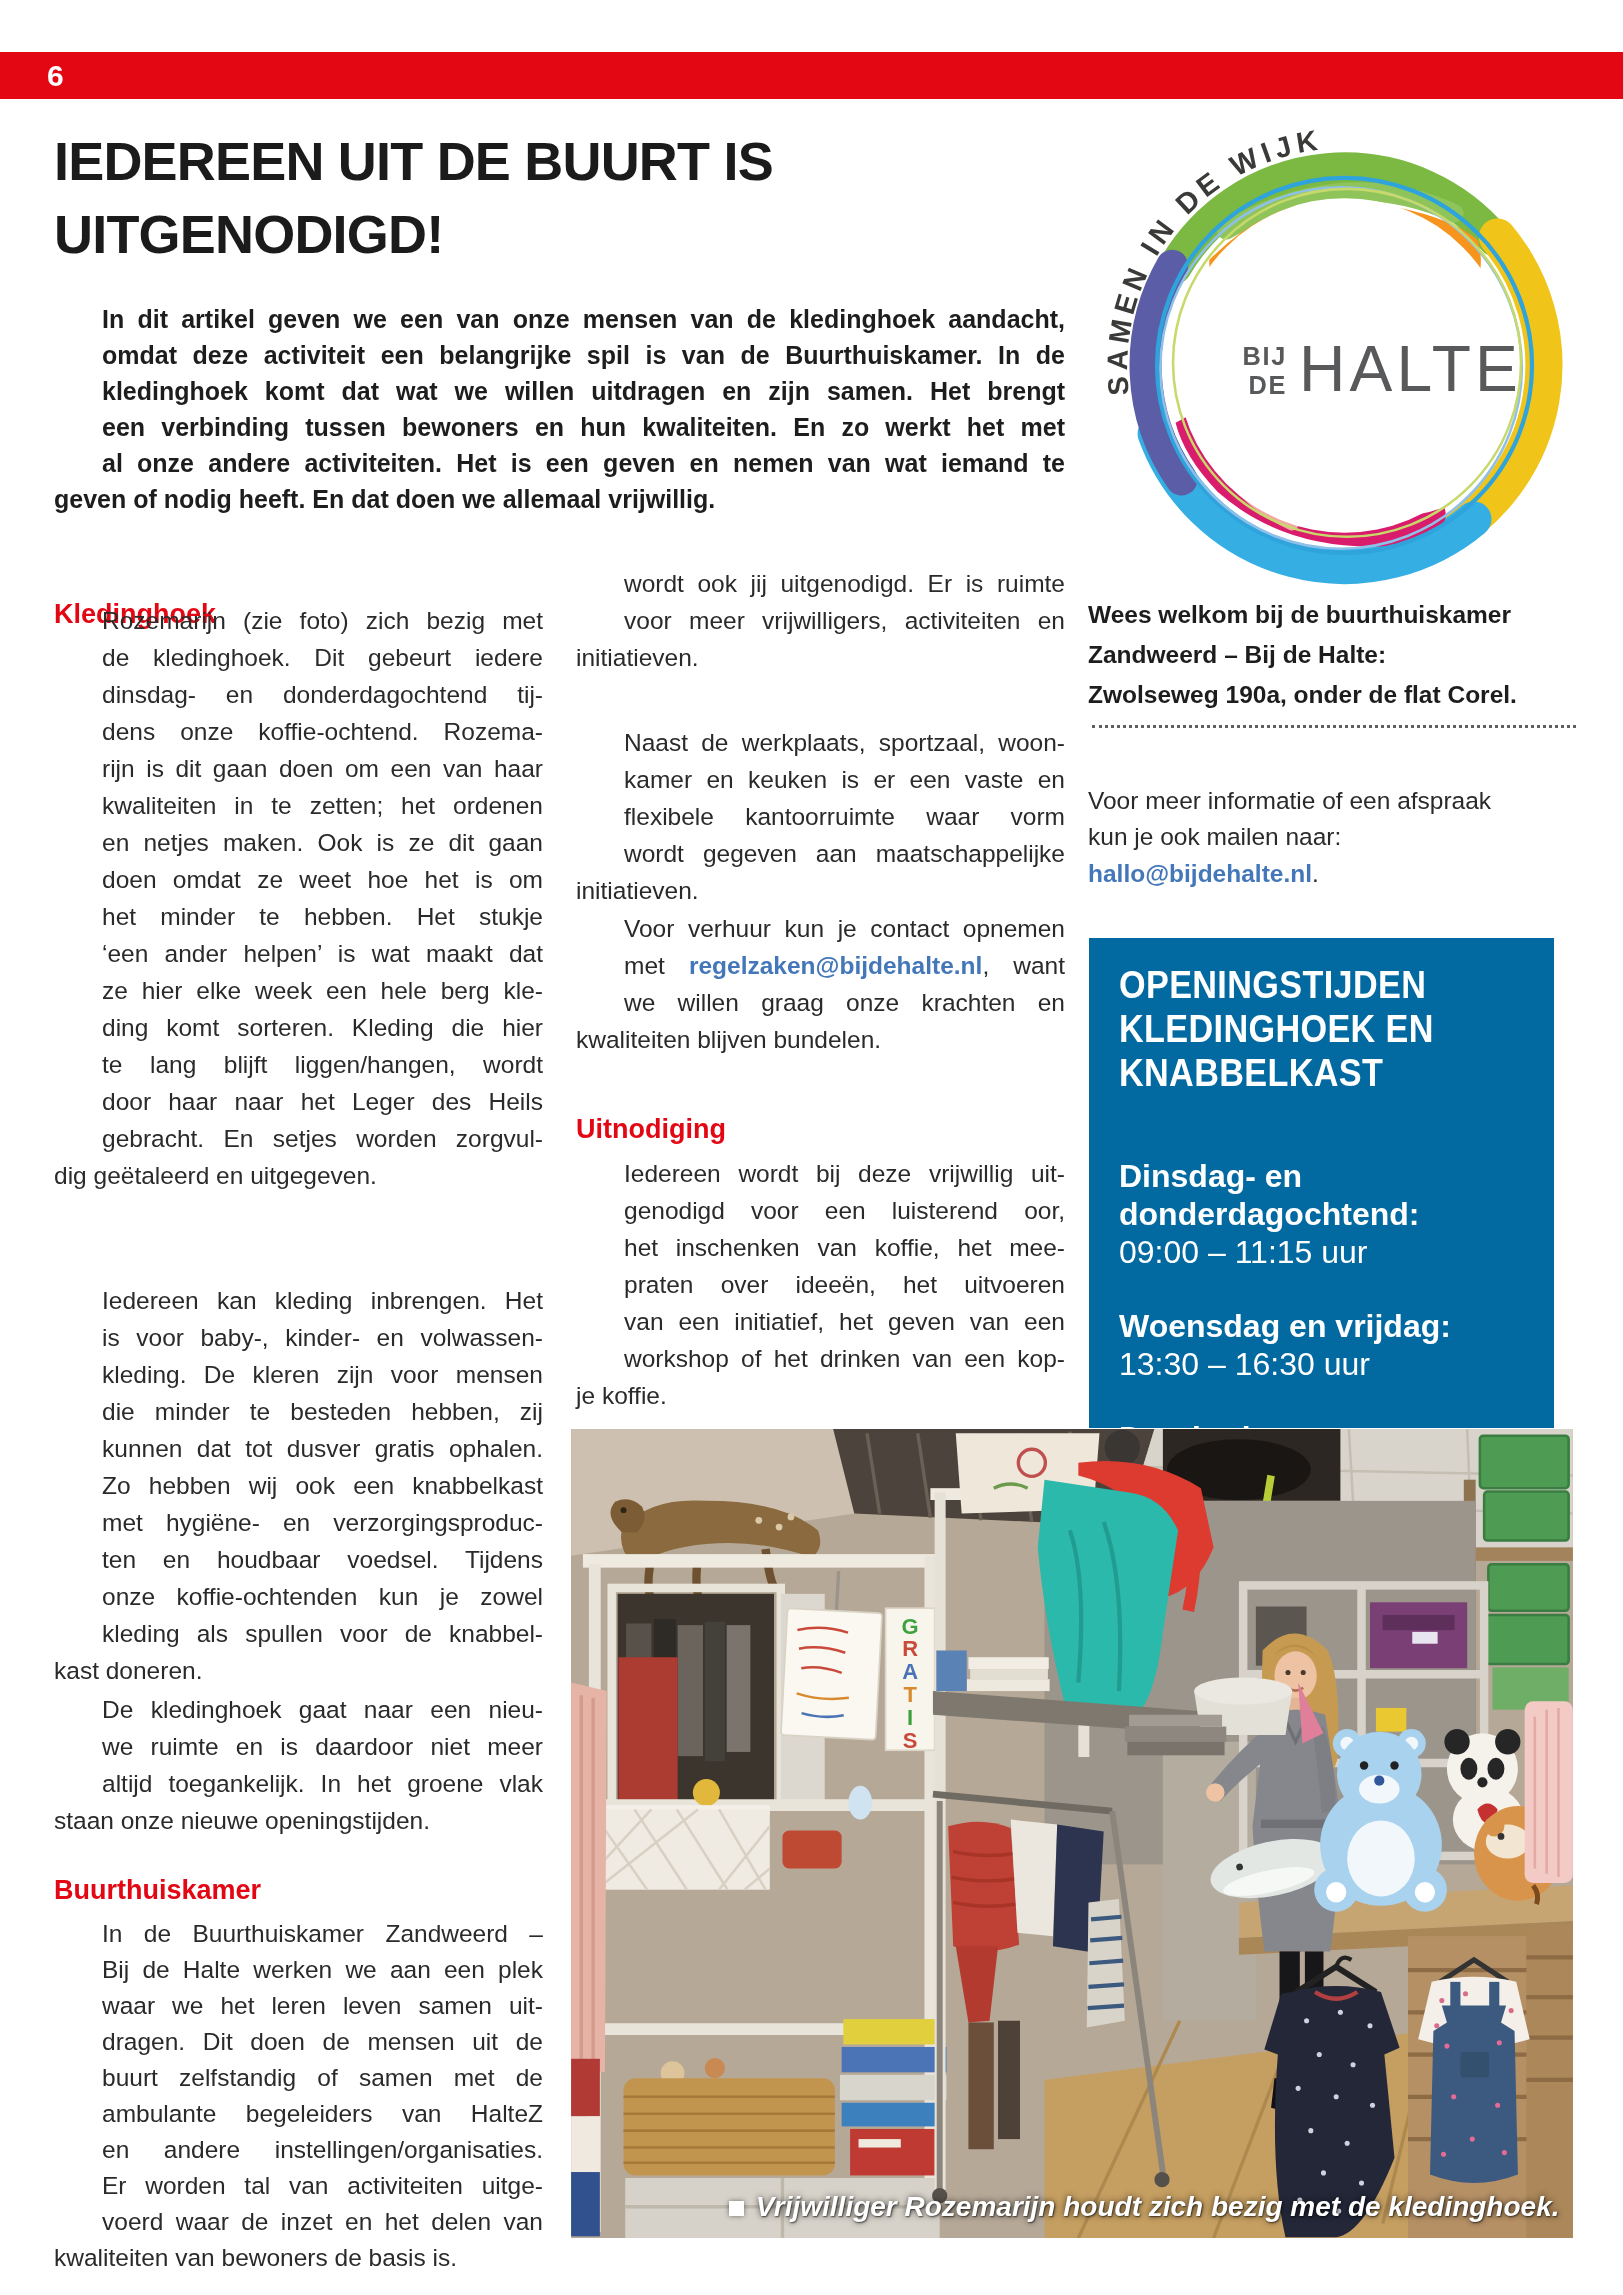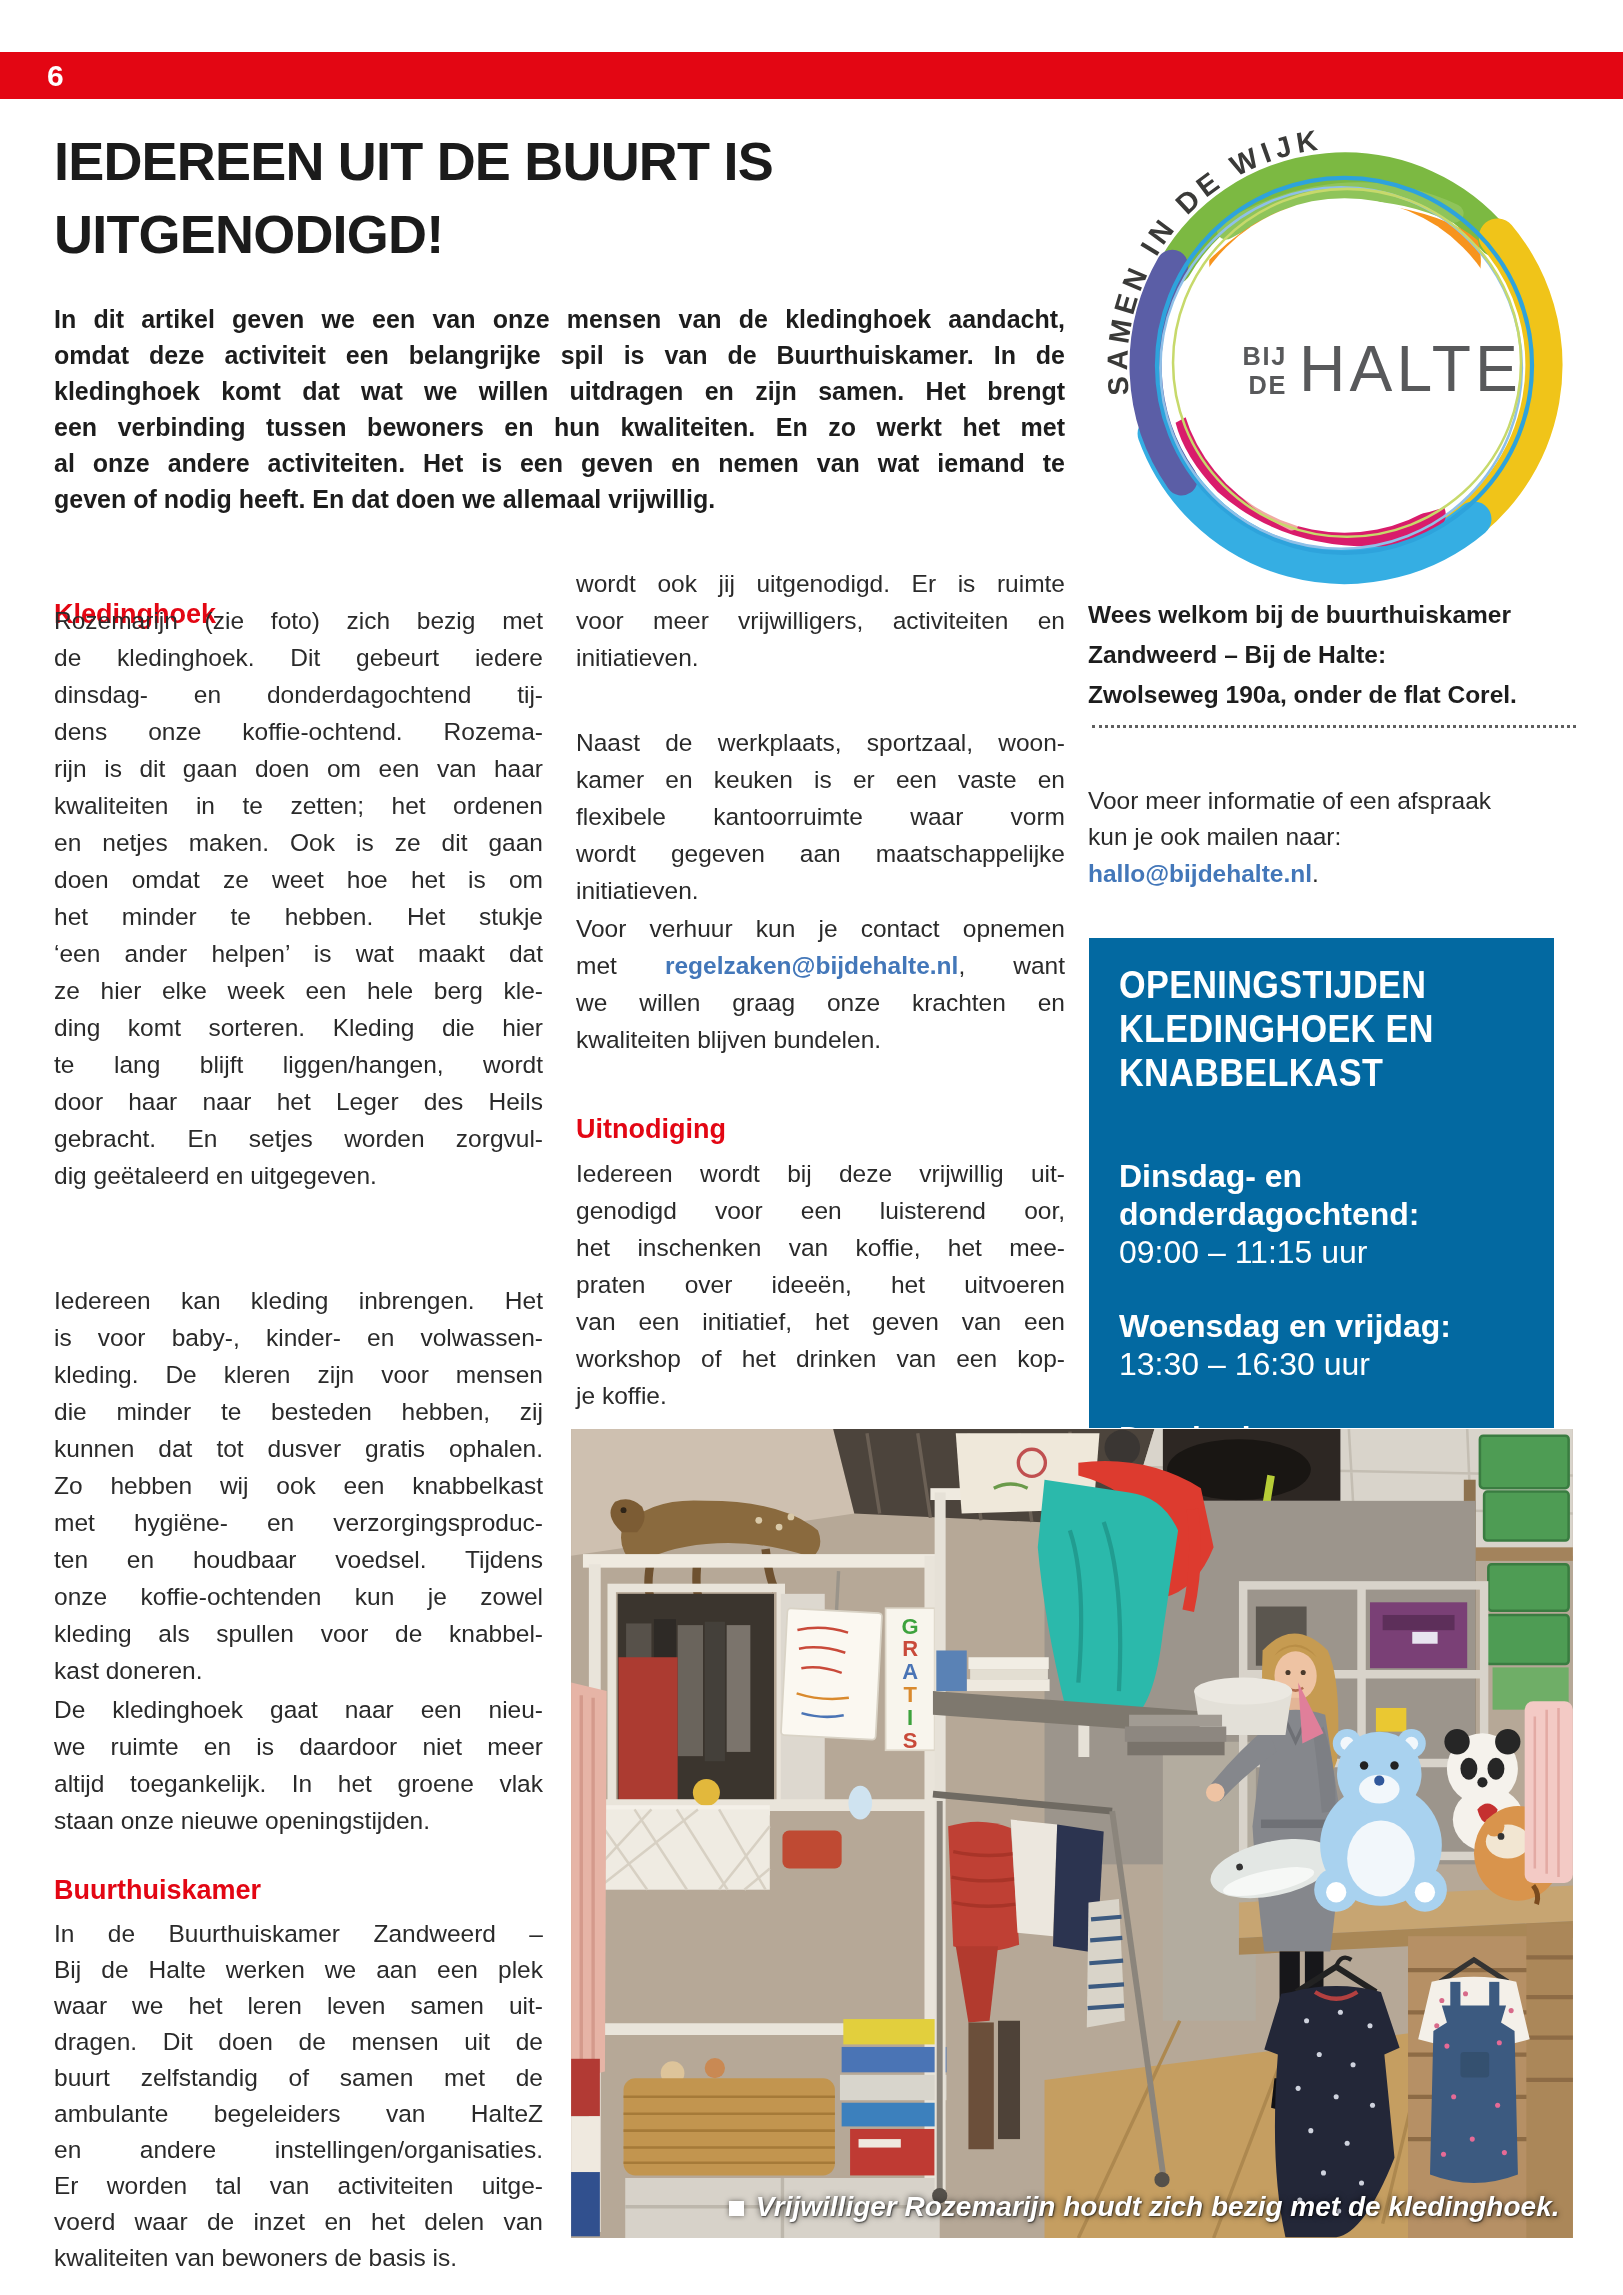--- a/index.html
+++ b/index.html
@@ -9,21 +9,21 @@
   .topbar{position:absolute;left:0;top:52px;width:1623px;height:47px;background:#e30613;}
   .pagenum{position:absolute;left:47px;top:0;height:47px;line-height:47px;color:#fff;
            font-size:30px;font-weight:bold;}
   
   .headline{position:absolute;left:54px;top:125px;width:1057px;margin:0;
             font-size:54px;line-height:73px;font-weight:bold;letter-spacing:-0.8px;color:#1b1b1b;}
   
   .intro{position:absolute;left:54px;top:301px;width:1011px;font-size:25px;line-height:36px;
          font-weight:bold;color:#1d1d1d;}
   .line{display:block;white-space:normal;}
-  .just{text-align:justify;text-align-last:justify;text-justify:inter-word;}
+  .just{text-align:justify;text-align-last:justify;text-justify:inter-word;margin-left:48px;}
   
   .block{position:absolute;font-size:24.5px;line-height:37px;color:#2a2a2a;}
   .colhead{position:absolute;font-size:27px;font-weight:bold;color:#e30613;}
   .bold-block{font-weight:bold;color:#1d1d1d;}
   .maillink{color:#4377b9;font-weight:bold;text-decoration:none;}
   .dotted{position:absolute;border-bottom:3.4px dotted #5f5f5f;}
   
   .greenbox{position:absolute;left:1089px;top:938px;width:465px;height:490px;background:#0369a1;}
   .gb-title{position:absolute;left:30px;top:25px;width:449px;color:#fff;font-size:38px;line-height:44px;
             font-weight:bold;letter-spacing:0.4px;transform:scaleX(.9);transform-origin:0 0;}

